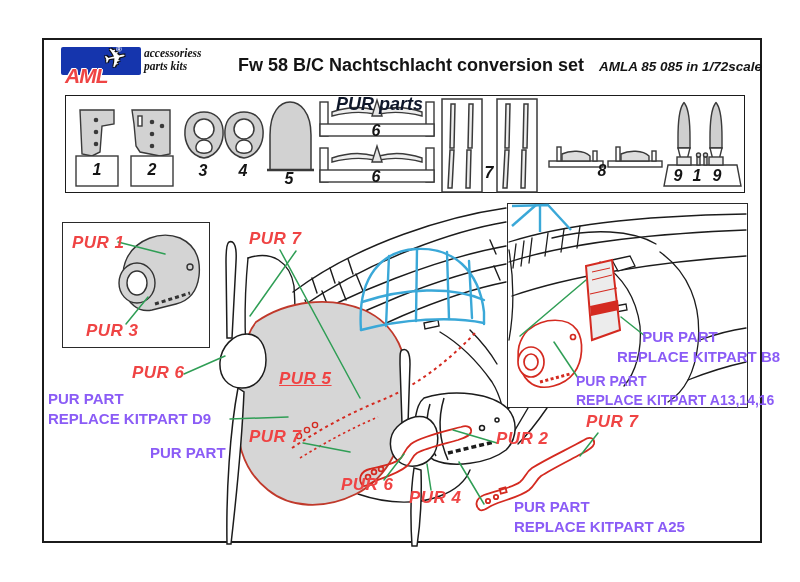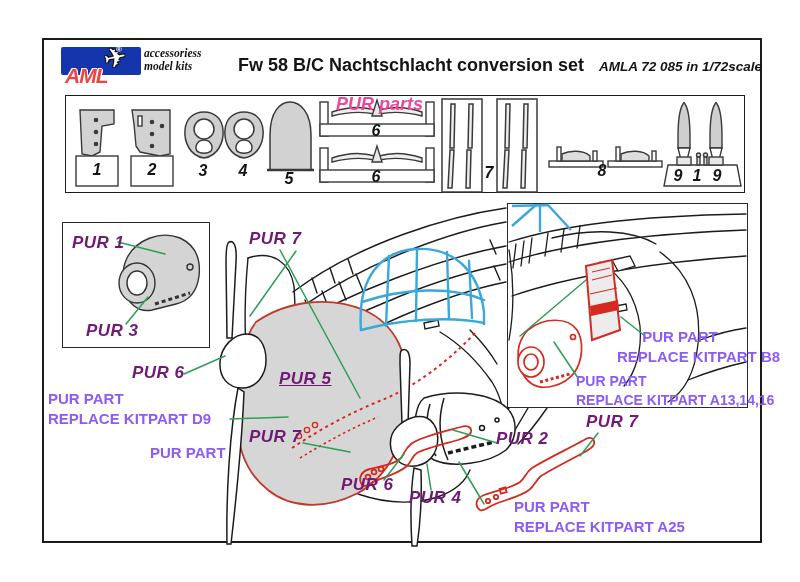--- a/index.html
+++ b/index.html
@@ -2,26 +2,26 @@
 <html><head>
 <meta charset="utf-8">
 <style>
   html,body{margin:0;padding:0;background:#fff;}
   .sheet{position:relative;width:800px;height:582px;background:#fff;overflow:hidden;
          font-family:"Liberation Sans",sans-serif;}
   .frame{position:absolute;border:2px solid #1b1b1b;box-sizing:border-box;background:transparent;}
   .partsframe{position:absolute;border:1.6px solid #1b1b1b;box-sizing:border-box;}
   .insetframe{position:absolute;border:1.5px solid #2a2a2a;box-sizing:border-box;background:#fff;}
   svg.art{position:absolute;left:0;top:0;z-index:5;}
-  .lbl{position:absolute;z-index:9;font:italic 700 17px "Liberation Sans",sans-serif;color:#701a75;white-space:nowrap;letter-spacing:.5px;}
+  .lbl{position:absolute;z-index:9;font:italic 700 17px "Liberation Sans",sans-serif;color:#ef4444;white-space:nowrap;letter-spacing:.5px;}
   .note{position:absolute;z-index:9;font:700 15px "Liberation Sans",sans-serif;color:#8b5cf6;line-height:20px;white-space:nowrap;}
   .note.small{font-size:14px;line-height:19px;}
   .note.center{text-align:center;}
   .pnum{position:absolute;z-index:9;font:italic 700 16px "Liberation Sans",sans-serif;color:#141414;text-align:center;}
-  .phead{position:absolute;z-index:9;font:italic 700 18px "Liberation Sans",sans-serif;color:#ec4899;}
+  .phead{position:absolute;z-index:9;font:italic 700 18px "Liberation Sans",sans-serif;color:#0f172a;}
   .title{position:absolute;z-index:9;top:55px;left:399px;transform:translateX(-50%);
          font:700 18px "Liberation Sans",sans-serif;color:#141414;white-space:nowrap;margin-left:12px;}
   .scale{position:absolute;z-index:9;top:59px;left:599px;font:italic 700 13.5px "Liberation Sans",sans-serif;color:#141414;white-space:nowrap;}
   .logobox{position:absolute;z-index:8;left:61px;top:47px;width:80px;height:28px;background:#1535ad;border-radius:2px;}
   .brand{position:absolute;left:4px;top:1px;font:italic 900 21px "Liberation Sans",sans-serif;color:#ef4444;
          text-shadow:1px 0 #fff,-1px 0 #fff,0 1px #fff,0 -1px #fff,1px 1px #fff,-1px -1px #fff;letter-spacing:-1px;margin-top:16px;}
   .plane{position:absolute;z-index:9;left:104px;top:42px;font-size:27px;color:#fdfdfd;transform:rotate(-12deg);
          text-shadow:0 0 1px #000,1px 1px 0 #111,-1px -1px 0 #111,1px -1px 0 #111,-1px 1px 0 #111;}
   .reg{position:absolute;z-index:10;left:116px;top:45px;font:700 8px "Liberation Sans",sans-serif;color:#fff;}
   .tagline{position:absolute;z-index:9;left:144px;top:47px;font:italic 700 11.5px "Liberation Serif",serif;color:#141414;line-height:12.5px;}
@@ -35,24 +35,24 @@
   <div class="partsframe" style="left:65px;top:95px;width:680px;height:98px;"></div>
   <div class="insetframe" style="left:62px;top:222px;width:148px;height:126px;"></div>
   <div class="insetframe" style="left:507px;top:203px;width:241px;height:205px;"></div>
 
   <div class="logobox"></div>
   <div class="brand" style="position:absolute;z-index:9;left:65px;top:48px;">AML</div>
   <div class="plane">✈</div>
   <div class="reg">®</div>
   <div class="tagline">
     <div>accessoriess</div>
-    <div>model kits</div>
+    <div>parts kits</div>
   </div>
   <div class="title">Fw 58 B/C Nachtschlacht conversion set</div>
-  <div class="scale">AMLA 72 085 in 1/72scale</div>
+  <div class="scale">AMLA 85 085 in 1/72scale</div>
 
   <div class="phead" style="left:336px;top:94px;">PUR parts</div>
   <div class="pnum" style="left:76px;top:161px;width:42px;">1</div>
   <div class="pnum" style="left:131px;top:161px;width:42px;">2</div>
   <div class="pnum" style="left:188px;top:162px;width:30px;">3</div>
   <div class="pnum" style="left:228px;top:162px;width:30px;">4</div>
   <div class="pnum" style="left:274px;top:170px;width:30px;">5</div>
   <div class="pnum" style="left:358px;top:122px;width:36px;">6</div>
   <div class="pnum" style="left:358px;top:168px;width:36px;">6</div>
   <div class="pnum" style="left:480px;top:164px;width:18px;">7</div>

